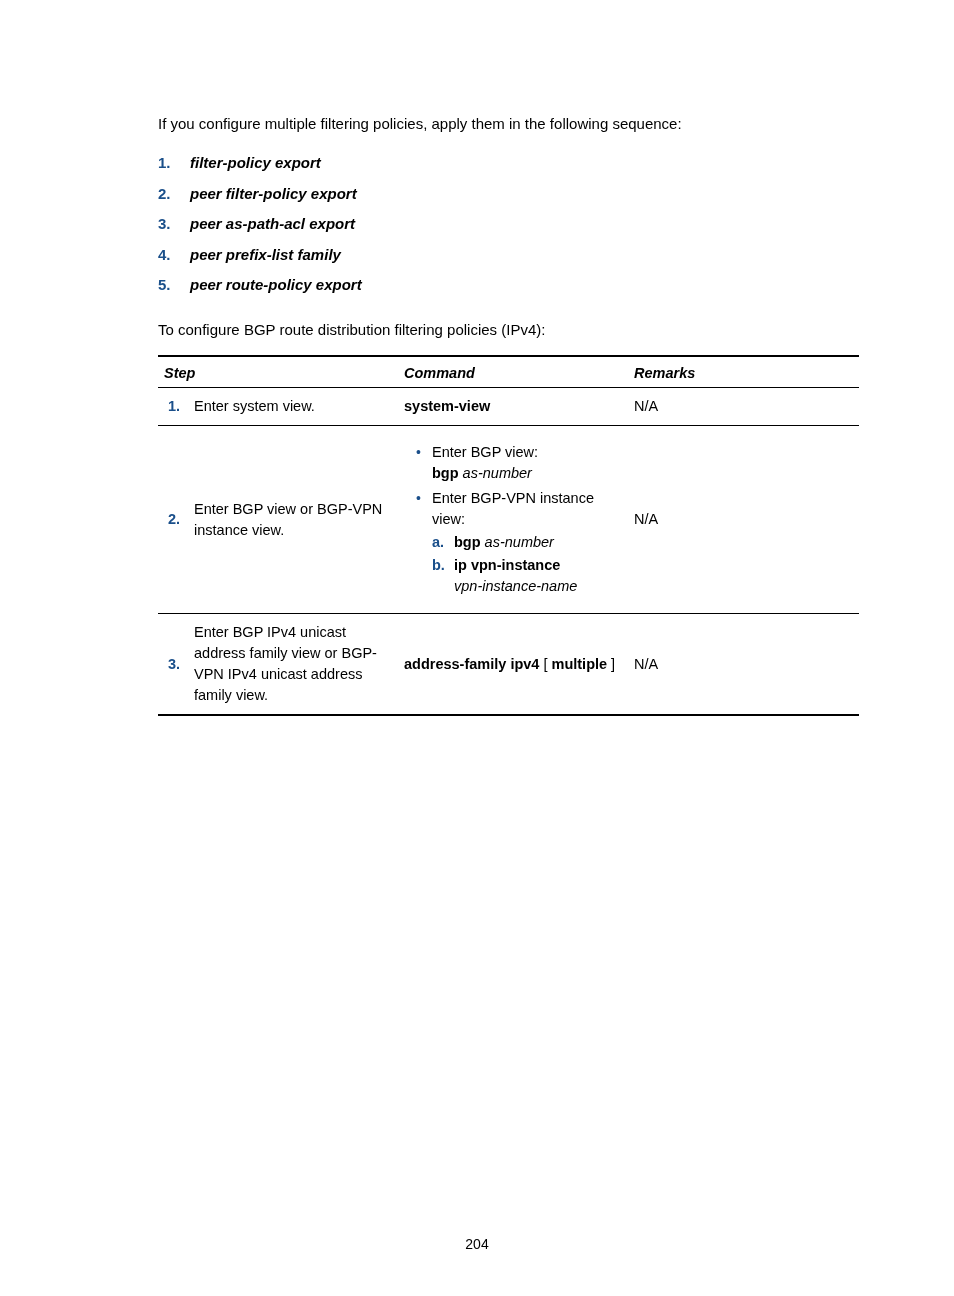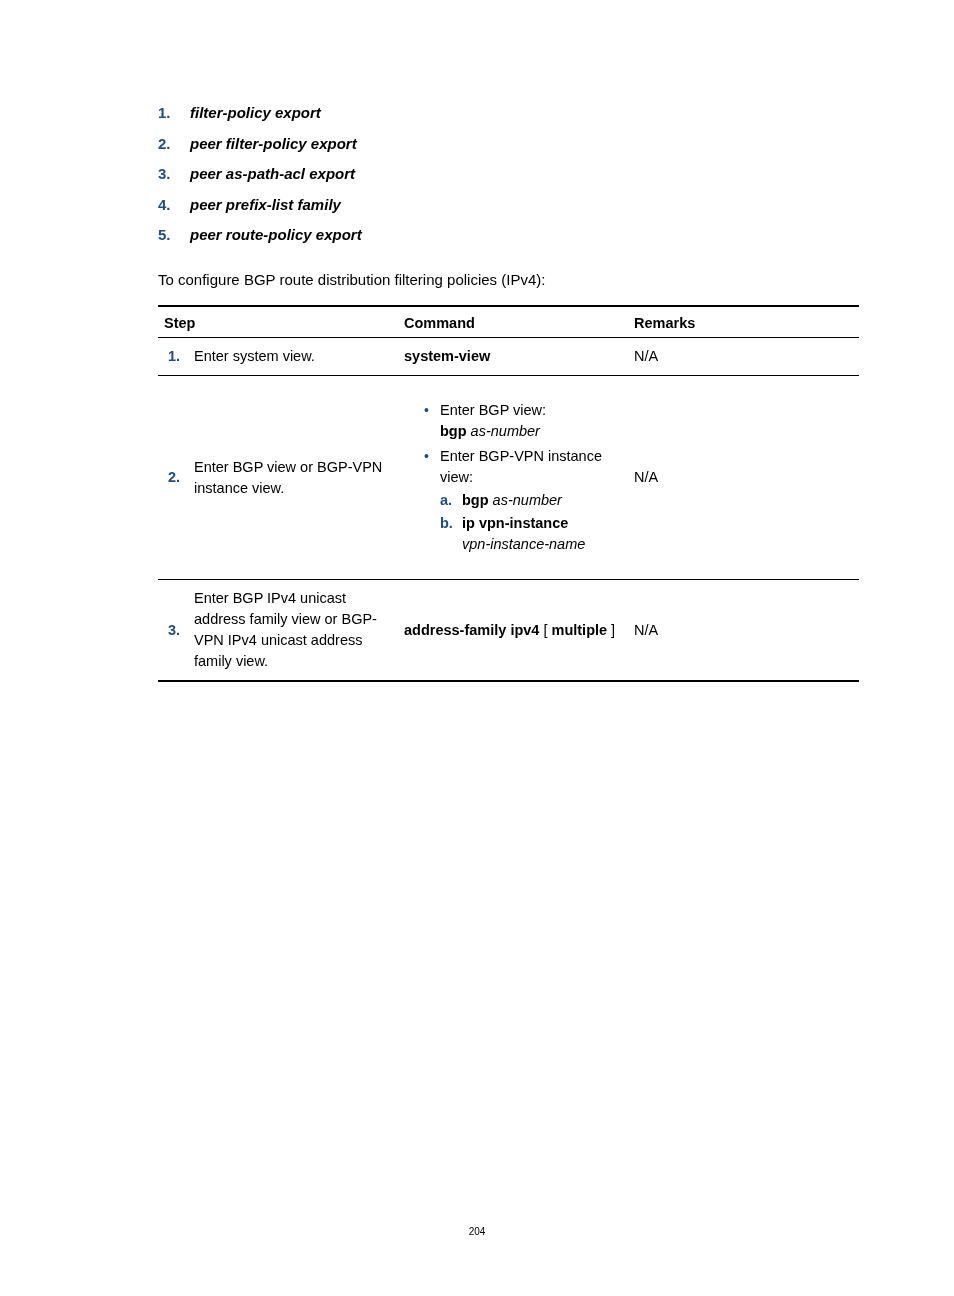--- a/index.html
+++ b/index.html
@@ -53,20 +53,21 @@
   }
   thead tr {
     border-top: 2px solid #000;
     border-bottom: 1.5px solid #000;
   }
   th {
     text-align: left;
     font-weight: bold;
     padding: 8px 6px 6px 6px;
     vertical-align: bottom;
+    font-style: italic;
   }
   tbody tr {
     border-bottom: 1px solid #000;
   }
   tbody tr.last {
     border-bottom: 2px solid #000;
   }
   td {
     vertical-align: middle;
     padding: 8px 6px;
@@ -86,21 +87,21 @@
     flex-shrink: 0;
     text-align: right;
     padding-right: 14px;
   }
   .step-desc { flex: 1; }
   .bold { font-weight: bold; }
   .italic { font-style: italic; }
   .cmd-bullets {
     list-style: none;
     padding: 0;
-    margin: 16px;
+    margin: 8px;
   }
   .cmd-bullets > li {
     position: relative;
     padding-left: 20px;
     margin-bottom: 4px;
   }
   .cmd-bullets > li::before {
     content: "•";
     position: absolute;
     left: 4px;
@@ -120,32 +121,33 @@
   }
   .letter-marker {
     position: absolute;
     left: 0;
     top: 0;
     color: #1a4f8a;
     font-weight: bold;
   }
   .page-number {
     position: absolute;
-    bottom: 59px;
+    bottom: 44px;
     left: 0;
     right: 0;
     text-align: center;
-    font-size: 10px;
+    font-size: 14px;
   }
 </style>
 </head>
 <body>
 
 <div class="page">
 
+  <p class="intro">If you configure multiple filtering policies, apply them in the following sequence:</p>
 
   <ol class="ordered-list">
     <li>
       <span class="num-marker">1.</span>
       <span class="list-text">filter-policy export</span>
     </li>
     <li>
       <span class="num-marker">2.</span>
       <span class="list-text">peer filter-policy export</span>
     </li>

